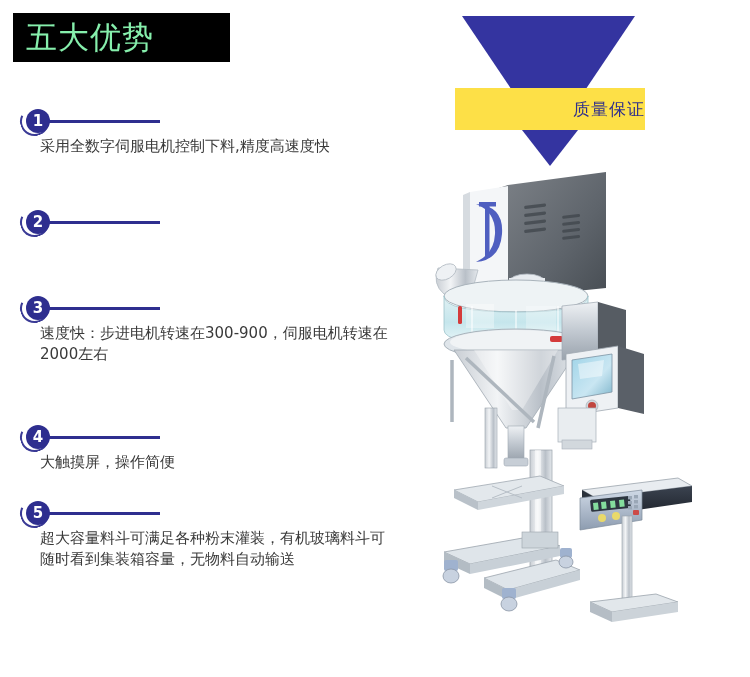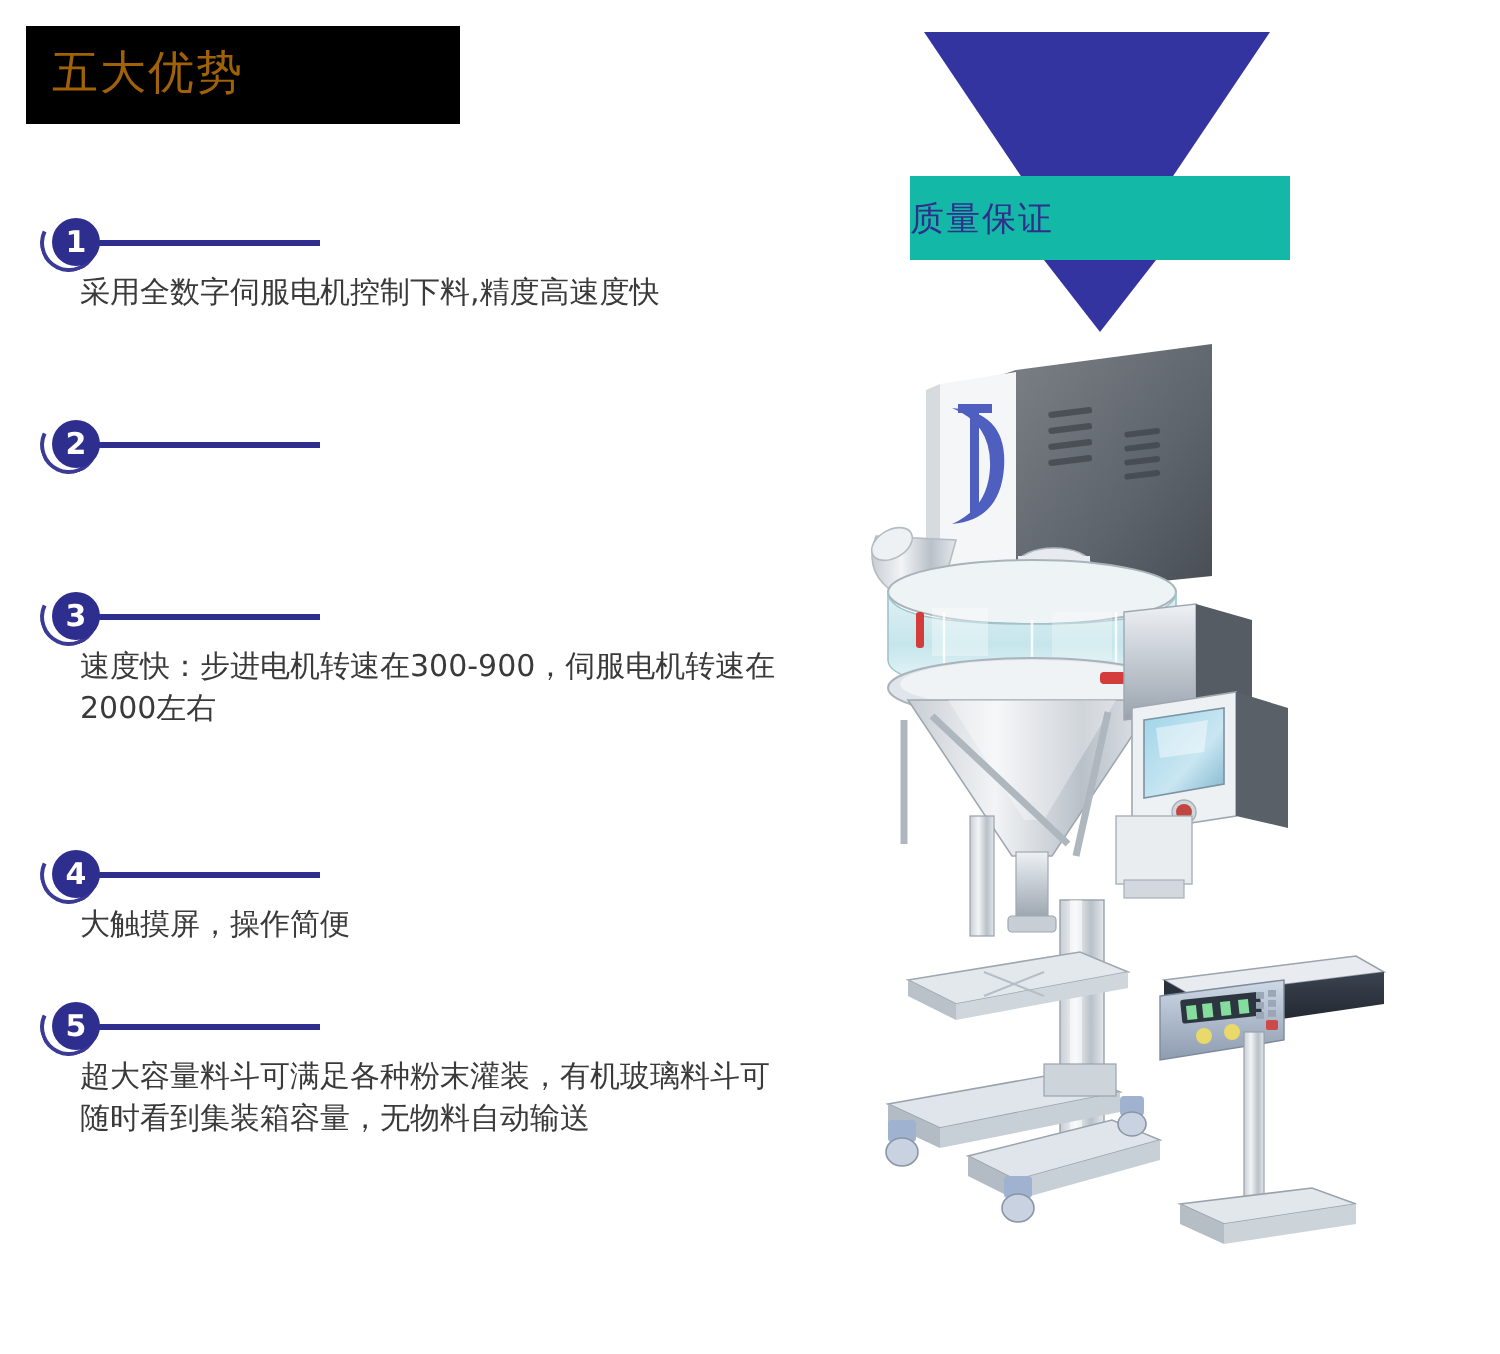--- a/index.html
+++ b/index.html
@@ -23,22 +23,22 @@
     position: absolute;
     left: 13px;
     top: 13px;
     width: 217px;
     height: 49px;
     background: #000000;
     display: flex;
     align-items: center;
   }
   #title-text {
-    color: #a16207;
-    font-size: 23px;
+    color: #86efac;
+    font-size: 31px;
     line-height: 1;
     letter-spacing: 1px;
     padding-left: 13px;
     font-weight: 400;
     font-family: "DejaVu Sans", "Liberation Sans", sans-serif;
   }
 
   
   .feature {
     position: absolute;
@@ -122,24 +122,24 @@
     height: 72px;
     background: #3434a0;
     clip-path: polygon(0% 0%, 100% 0%, 72% 100%, 28% 100%);
   }
   #funnel-band {
     position: absolute;
     left: 0;
     top: 78px;
     width: 190px;
     height: 42px;
-    background: #14b8a6;
+    background: #fde047;
     display: flex;
     align-items: center;
-    justify-content: flex-start;
+    justify-content: flex-end;
   }
   #funnel-label {
     color: #2f2f8c;
     font-size: 17px;
     letter-spacing: 1px;
     font-family: "DejaVu Sans", "Liberation Sans", sans-serif;
   }
   #funnel-lower {
     position: absolute;
     left: 67px;

